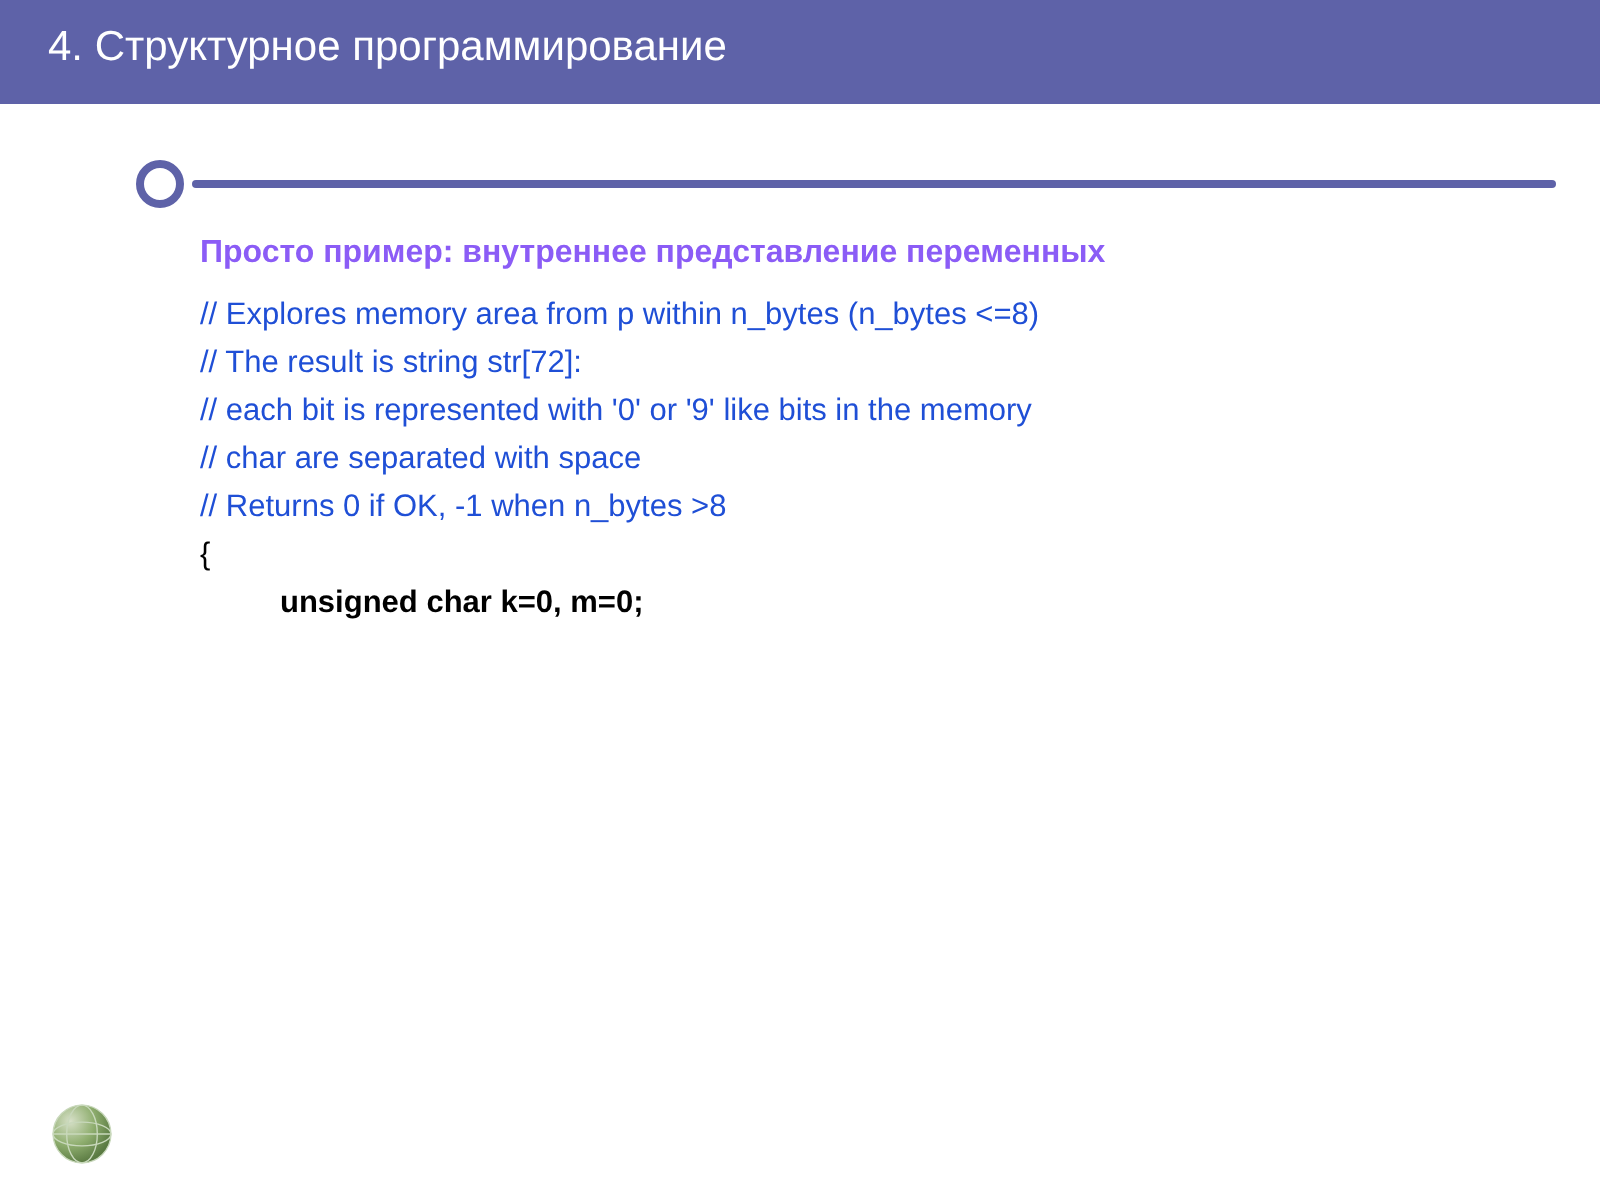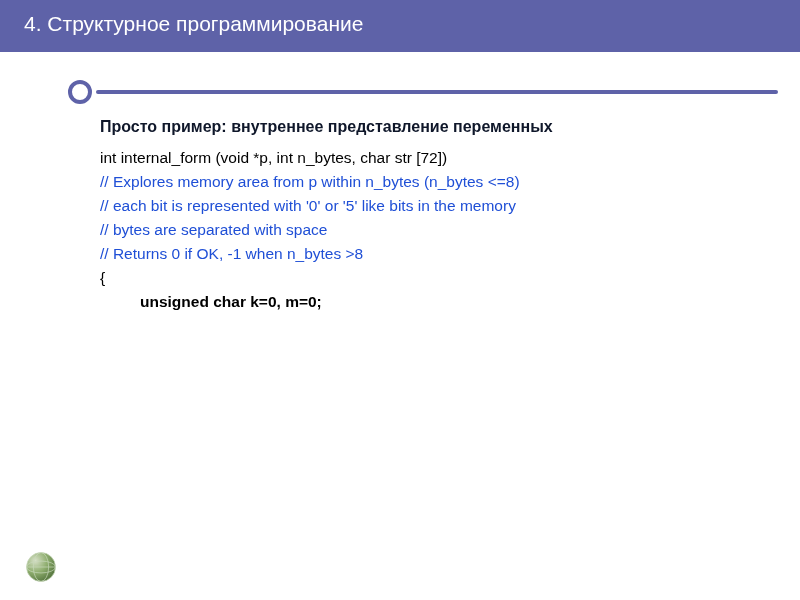--- a/index.html
+++ b/index.html
@@ -41,21 +41,21 @@
     border-radius: 50%;
     background: #fff;
   }
   .content {
     position: absolute;
     left: 100px;
     right: 30px;
     top: 118px;
   }
   .subtitle {
-    color: #0f172a;
+    color: #8b5cf6;
     font-weight: 700;
     font-size: 16px;
     margin-bottom: 10px;
   }
   .codeblock {
     font-size: 15.5px;
     line-height: 1.55;
     color: #000;
   }
   .codeblock .blue { color: #1f4fd6; }
@@ -77,24 +77,24 @@
   <div class="header-title">4. Структурное программирование</div>
 </div>
 
 <div class="hr-dot-outer"></div>
 <div class="hr-line"></div>
 
 <div class="content">
   <div class="subtitle">Просто пример: внутреннее представление переменных</div>
 
   <div class="codeblock">
-    <div class="blk">int internal_form (void *p, int n_bytes, char str [72])</div>
     <div class="blue">// Explores memory area from p within n_bytes (n_bytes &lt;=8)</div>
-    <div class="blue">//     each bit is represented with '0' or '5' like bits in the memory</div>
-    <div class="blue">//     bytes are separated with space</div>
+    <div class="blue">// The result is string str[72]:</div>
+    <div class="blue">//     each bit is represented with '0' or '9' like bits in the memory</div>
+    <div class="blue">//     char are separated with space</div>
     <div class="blue">// Returns 0 if OK, -1 when n_bytes &gt;8</div>
     <div class="blk">{</div>
     <div class="blk indent1">unsigned char k=0, m=0;</div>
     <div class="blk indent1"></div>
   </div>
 </div>
 
 <div class="footer-sphere">
   <svg viewBox="0 0 40 40">
     <defs>

